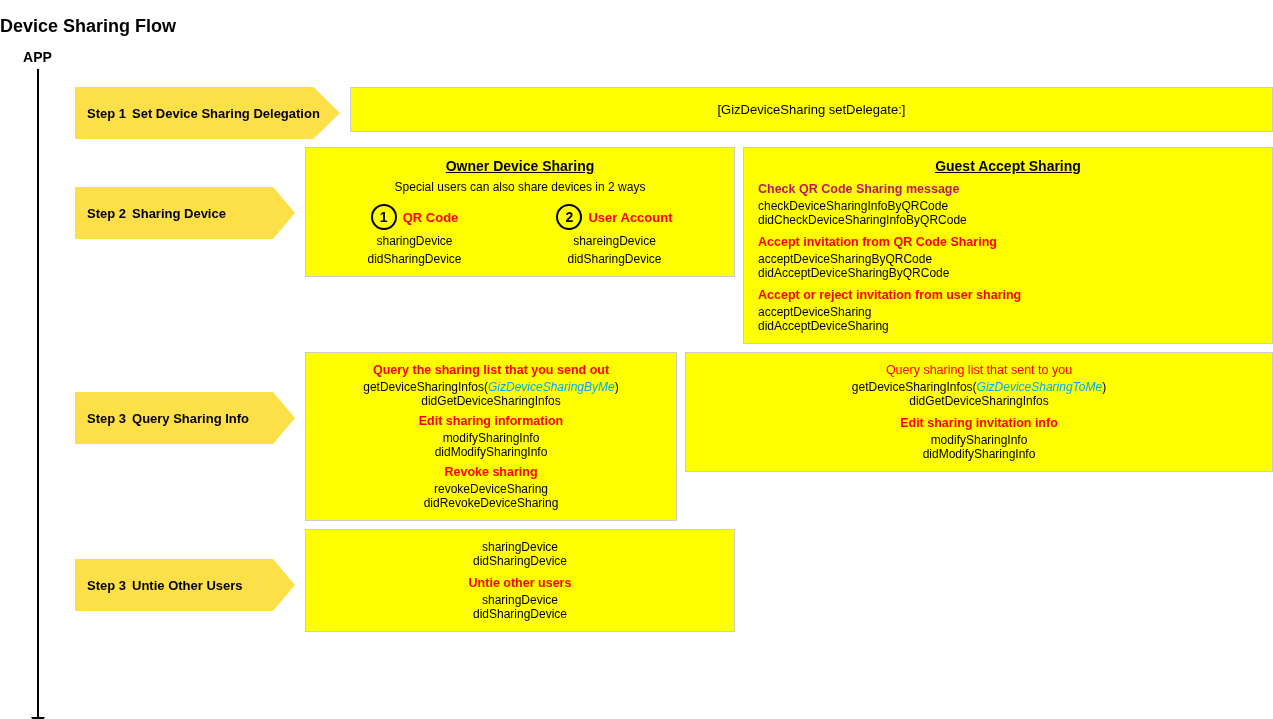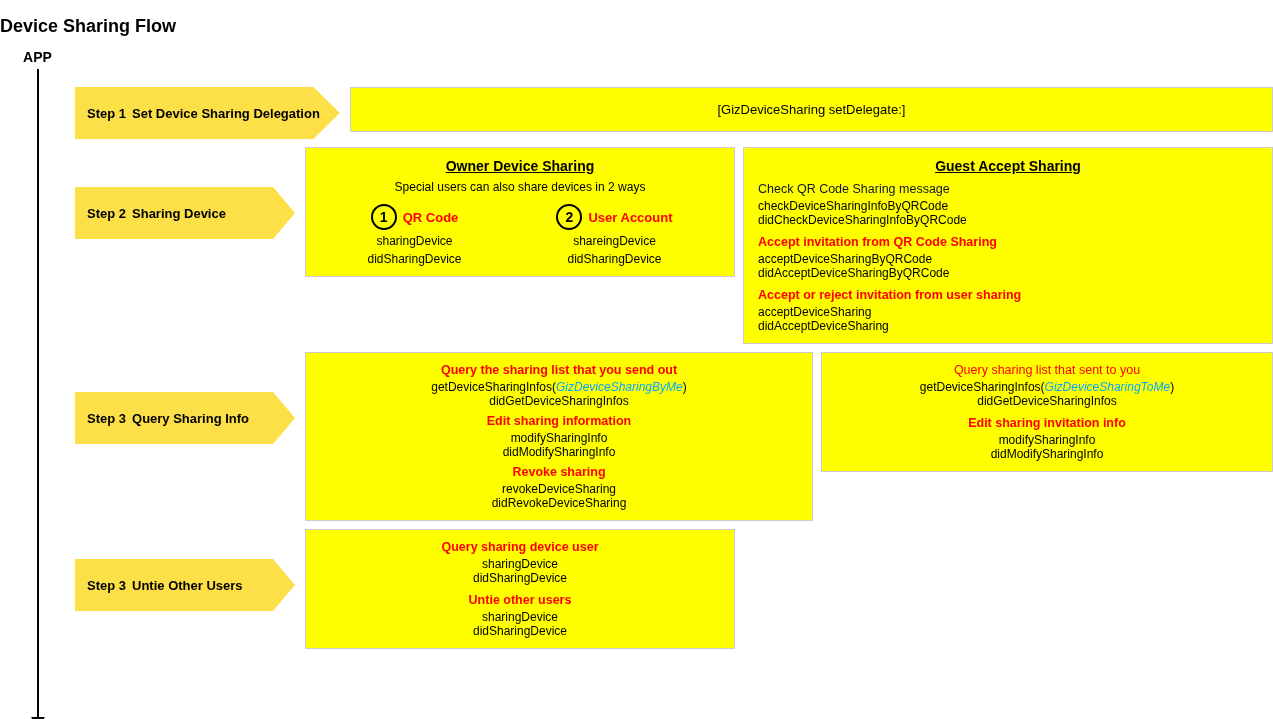--- a/index.html
+++ b/index.html
@@ -118,41 +118,41 @@
             </div>
             <div style="font-size:12px;text-align:center;">shareingDevice</div>
             <div style="font-size:12px;text-align:center;">didSharingDevice</div>
           </div>
         </div>
       </div>
 
       <div style="background:#ffff00;border:1px solid #ccc;padding:10px 14px;flex:1;">
         <div style="text-align:center;font-weight:bold;font-size:14px;text-decoration:underline;margin-bottom:8px;">Guest Accept Sharing</div>
 
-        <div style="color:#0f172a;font-weight:normal;font-size:12.5px;margin-bottom:3px;">Check QR Code Sharing message</div>
+        <div style="color:#be185d;font-weight:bold;font-size:12.5px;margin-bottom:3px;">Check QR Code Sharing message</div>
         <div style="font-size:12px;color:#000;">checkDeviceSharingInfoByQRCode</div>
         <div style="font-size:12px;color:#000;margin-bottom:8px;">didCheckDeviceSharingInfoByQRCode</div>
 
         <div style="color:#ff0000;font-weight:bold;font-size:12.5px;margin-bottom:3px;">Accept invitation from QR Code Sharing</div>
         <div style="font-size:12px;color:#000;">acceptDeviceSharingByQRCode</div>
         <div style="font-size:12px;color:#000;margin-bottom:8px;">didAcceptDeviceSharingByQRCode</div>
 
         <div style="color:#ff0000;font-weight:bold;font-size:12.5px;margin-bottom:3px;">Accept or reject invitation from user sharing</div>
         <div style="font-size:12px;color:#000;">acceptDeviceSharing</div>
         <div style="font-size:12px;color:#000;">didAcceptDeviceSharing</div>
       </div>
     </div>
 
     <div class="row-group" style="margin-bottom:8px;align-items:flex-start;">
       <div class="step-tag" style="margin-top:40px;">
         <span style="white-space:nowrap;">Step 3</span>
         <span>Query Sharing Info</span>
       </div>
 
-      <div style="background:#ffff00;border:1px solid #ccc;padding:10px 14px;width:508px;margin-right:8px;">
+      <div style="background:#ffff00;border:1px solid #ccc;padding:10px 14px;width:372px;margin-right:8px;">
 
         <div style="color:#ff0000;font-weight:bold;font-size:12.5px;text-align:center;margin-bottom:3px;">Query the sharing list that you send out</div>
         <div style="font-size:12px;text-align:center;color:#000;">getDeviceSharingInfos(<span style="color:#00aaff;font-style:italic;">GizDeviceSharingByMe</span>)</div>
         <div style="font-size:12px;text-align:center;color:#000;margin-bottom:6px;">didGetDeviceSharingInfos</div>
 
         <div style="color:#ff0000;font-weight:bold;font-size:12.5px;text-align:center;margin-bottom:3px;">Edit sharing information</div>
         <div style="font-size:12px;text-align:center;color:#000;">modifySharingInfo</div>
         <div style="font-size:12px;text-align:center;color:#000;margin-bottom:6px;">didModifySharingInfo</div>
 
         <div style="color:#ff0000;font-weight:bold;font-size:12.5px;text-align:center;margin-bottom:3px;">Revoke sharing</div>
@@ -173,21 +173,20 @@
     </div>
 
     <div class="row-group" style="margin-bottom:8px;align-items:flex-start;">
       <div class="step-tag" style="margin-top:30px;">
         <span style="white-space:nowrap;">Step 3</span>
         <span>Untie Other Users</span>
       </div>
 
       <div style="background:#ffff00;border:1px solid #ccc;padding:10px 14px;width:430px;margin-right:8px;">
 
-        <div style="color:#ff0000;font-weight:bold;font-size:12.5px;text-align:center;margin-bottom:3px;">Query sharing device user</div>
         <div style="font-size:12px;text-align:center;color:#000;">sharingDevice</div>
         <div style="font-size:12px;text-align:center;color:#000;margin-bottom:8px;">didSharingDevice</div>
 
         <div style="color:#ff0000;font-weight:bold;font-size:12.5px;text-align:center;margin-bottom:3px;">Untie other users</div>
         <div style="font-size:12px;text-align:center;color:#000;">sharingDevice</div>
         <div style="font-size:12px;text-align:center;color:#000;">didSharingDevice</div>
       </div>
     </div>
 
   </div>

